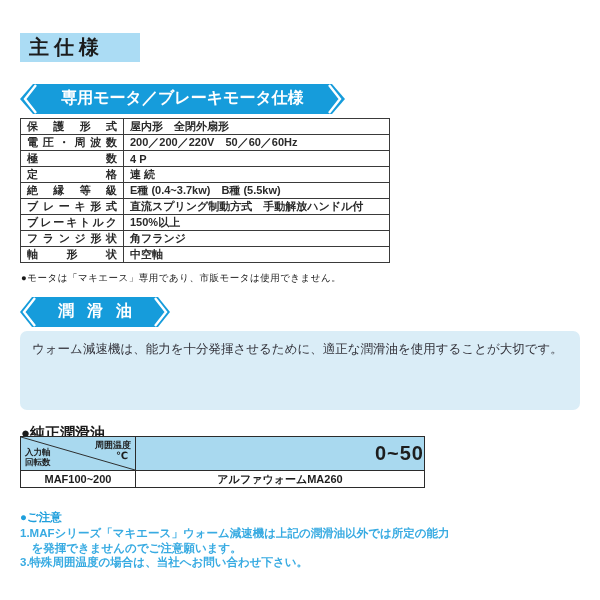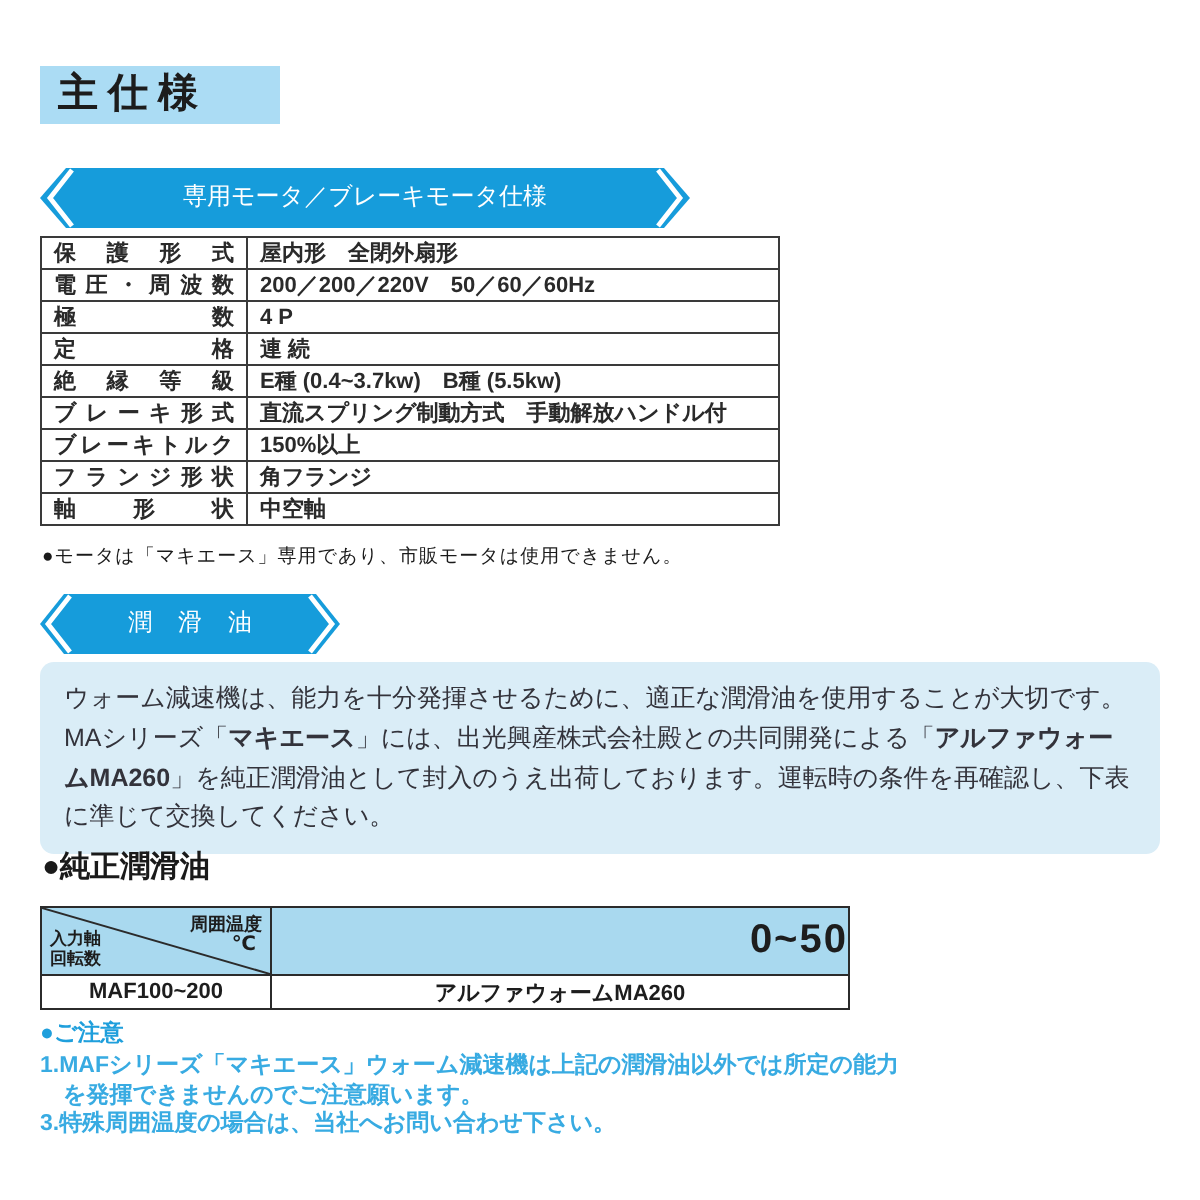--- a/index.html
+++ b/index.html
@@ -19,21 +19,21 @@
     font-size:20px; font-weight:bold; color:#1c1c1c;
     letter-spacing:5px; padding-left:9px;
   }
 
   
   .banner{ position:absolute; }
   .banner svg{ display:block; }
   .banner .banner-text{
     position:absolute; inset:0;
     display:flex; align-items:center; justify-content:center;
-    color:#ffffff; font-weight:normal; font-size:12px;
+    color:#ffffff; font-weight:bold; font-size:16px;
     padding-bottom:1px;
   }
   #banner-motor{ left:20px; top:84px; width:325px; height:30px; }
   #banner-oil{ left:20px; top:297px; width:150px; height:30px; }
   #banner-oil .banner-text{ letter-spacing:13px; padding-left:13px; }
 
   
   .spec-table{
     position:absolute; left:20px; top:118px; width:370px;
     border-collapse:collapse;
@@ -62,21 +62,21 @@
     font-size:12.5px; line-height:1.58; color:#33333b;
   }
   .oil-box .bold-name{ font-weight:bold; }
 
   
   .genuine-heading{
     position:absolute; left:21px; top:424px;
     font-size:15px; font-weight:bold; color:#1a1a1a;
   }
   .oil-table{
-    position:absolute; left:20px; top:453px; width:405px;
+    position:absolute; left:20px; top:436px; width:405px;
     border-collapse:collapse; font-size:11px;
   }
   .oil-table{ border:1.5px solid #2b2b2b; }
   .oil-table th,.oil-table td{ border:1px solid #2b2b2b; color:#1d1d1d; }
   .oil-table .hdr{ background:#a9d9ef; }
   .diag-cell{
     position:relative; width:115px; height:34px; padding:0;
   }
   .diag-cell svg{ position:absolute; inset:0; width:100%; height:100%; }
   .corner-top{ position:absolute; top:2px; right:4px; font-size:9px; font-weight:bold; }
@@ -220,21 +220,20 @@
   <svg width="150" height="30" viewBox="0 0 150 30">
     <polygon points="12,0 138,0 150,15 138,30 12,30 0,15" fill="#169cdb"></polygon>
     <polyline points="15,1 4,15 15,29" fill="none" stroke="#ffffff" stroke-width="2.4"></polyline>
     <polyline points="135,1 146,15 135,29" fill="none" stroke="#ffffff" stroke-width="2.4"></polyline>
   </svg>
   <div class="banner-text">潤滑油</div>
 </div>
 
 <div class="oil-box">
   <div>ウォーム減速機は、能力を十分発揮させるために、適正な潤滑油を使用することが大切です。</div>
-  <div><span>MAシリーズ「</span><span class="bold-name">マキエース</span><span>」には、出光興産株式会社殿との共同開発による「</span><span class="bold-name">アルファウォームMA260</span><span>」を純正潤滑油として封入のうえ出荷しております。運転時の条件を再確認し、下表に準じて交換してください。</span></div>
 </div>
 
 <div class="genuine-heading">●純正潤滑油</div>
 
 <table class="oil-table">
   <tbody>
     <tr>
       <th class="hdr diag-cell">
         <svg viewBox="0 0 115 34" preserveAspectRatio="none">
           <line x1="0" y1="0" x2="115" y2="34" stroke="#2b2b2b" stroke-width="1"></line>

